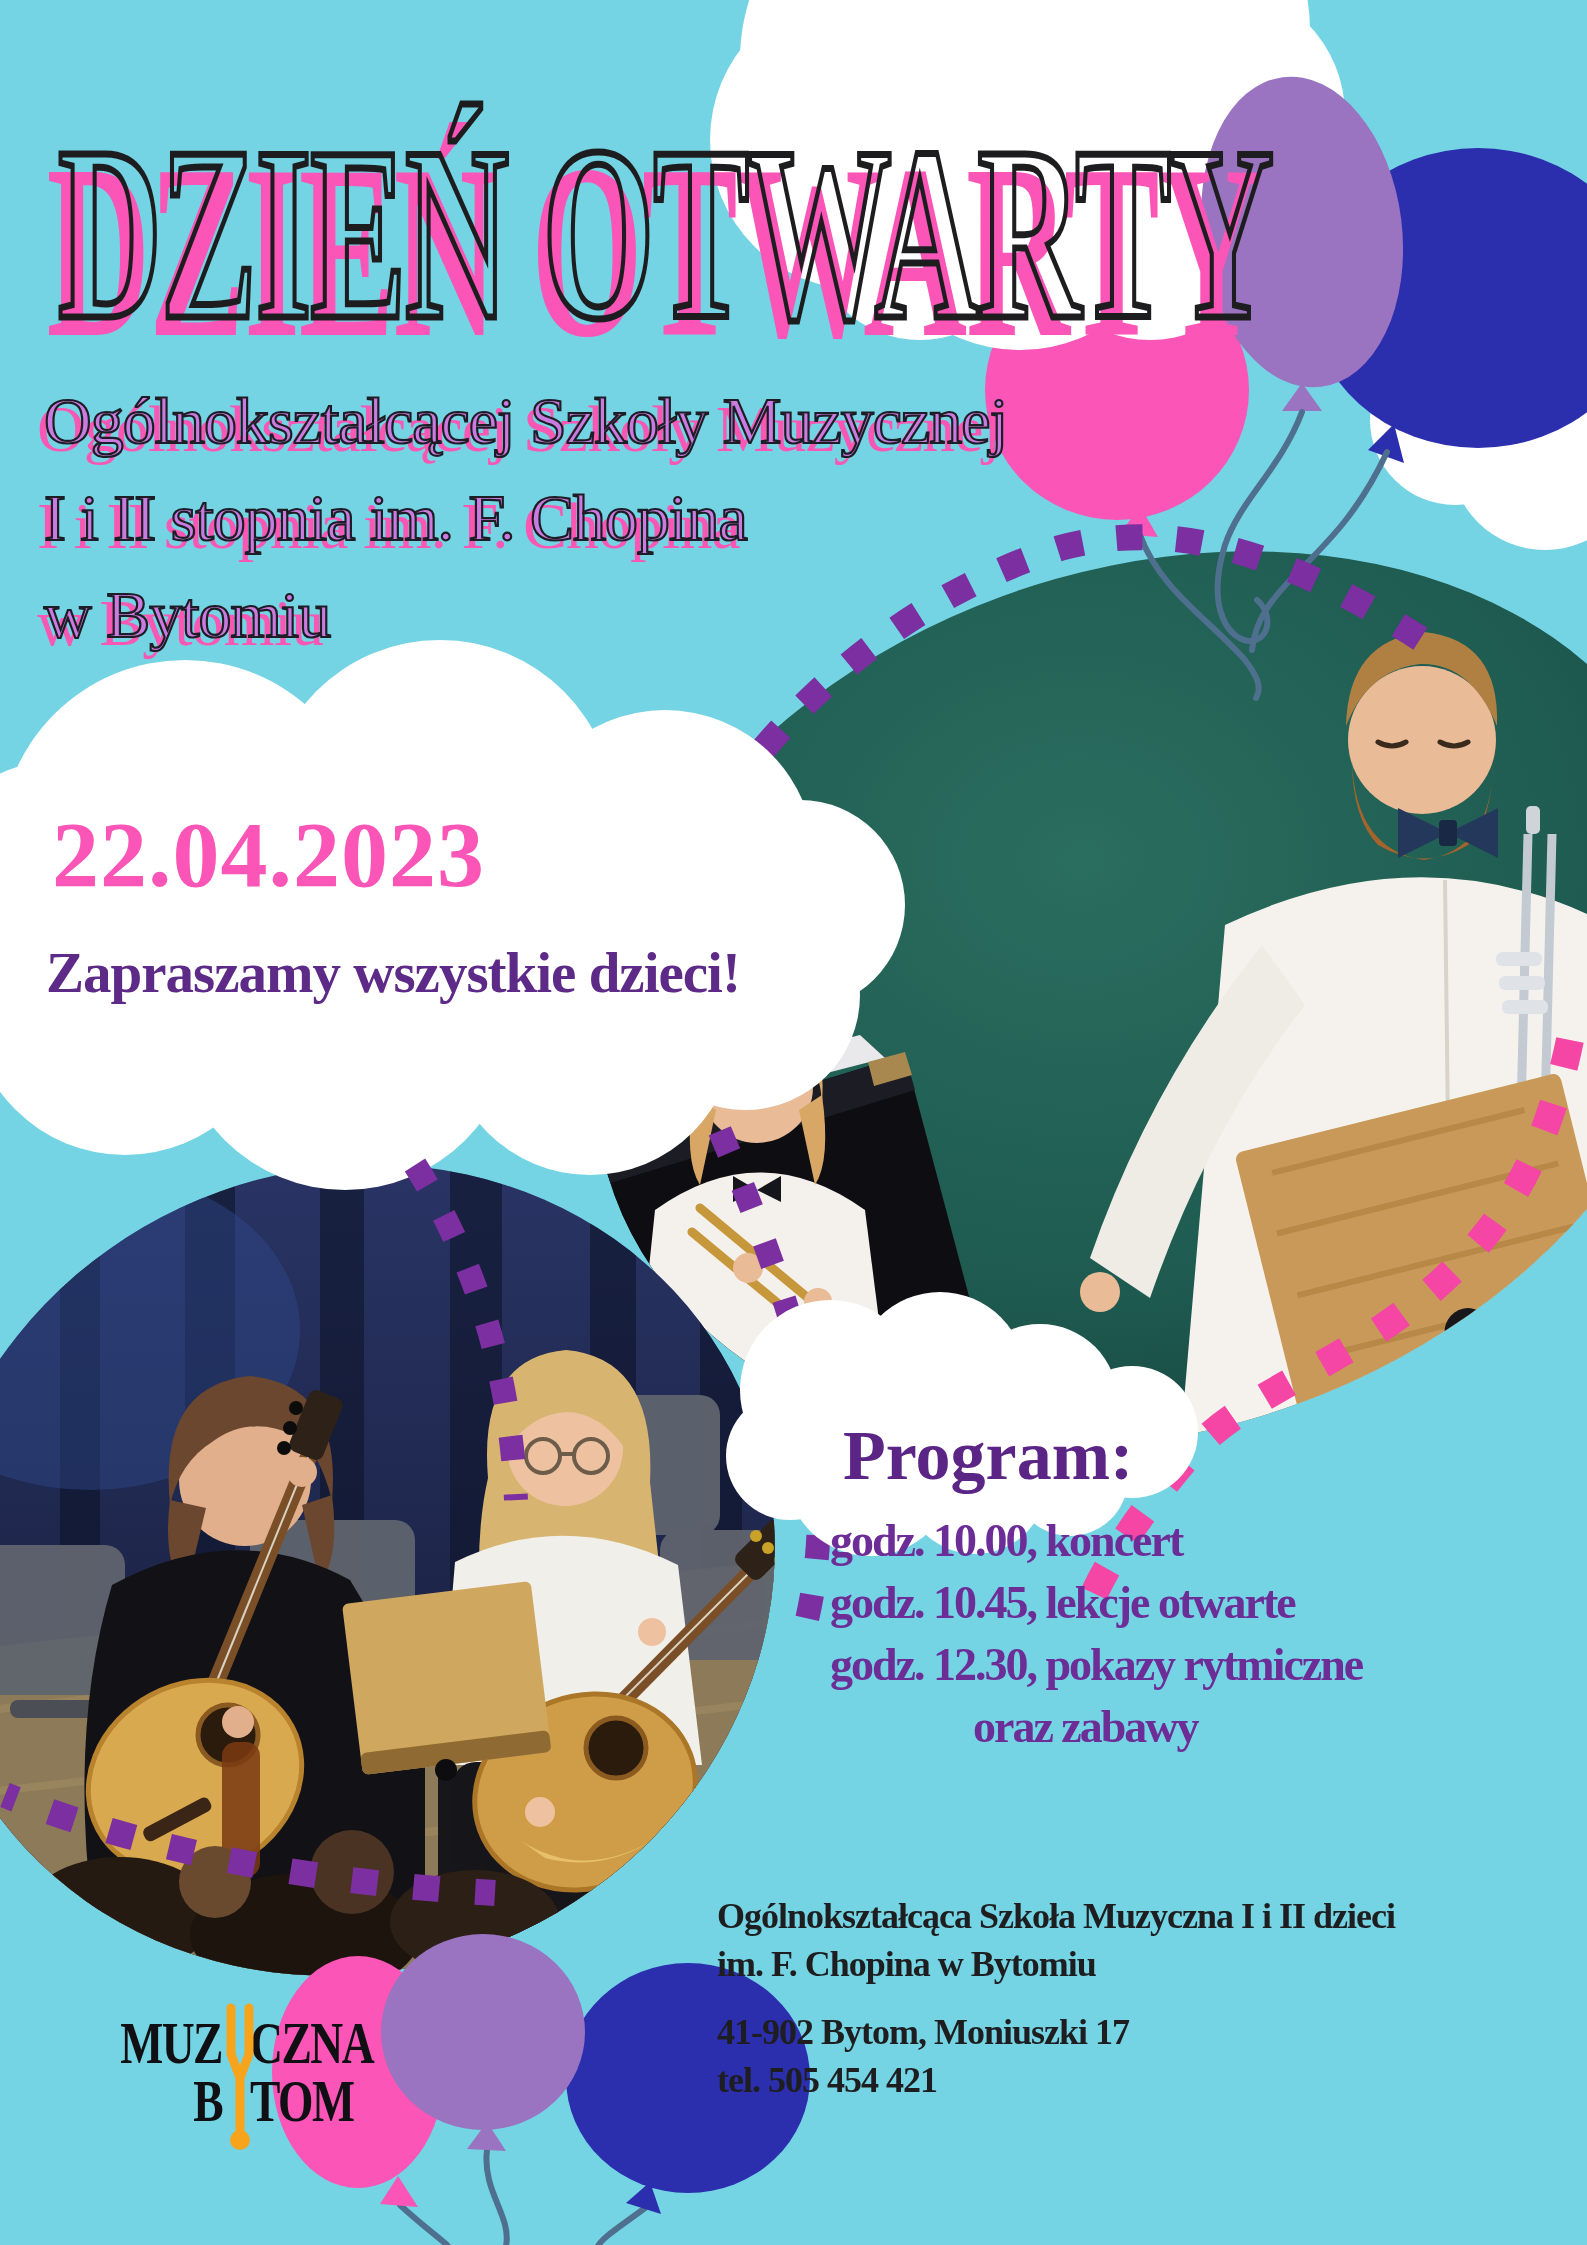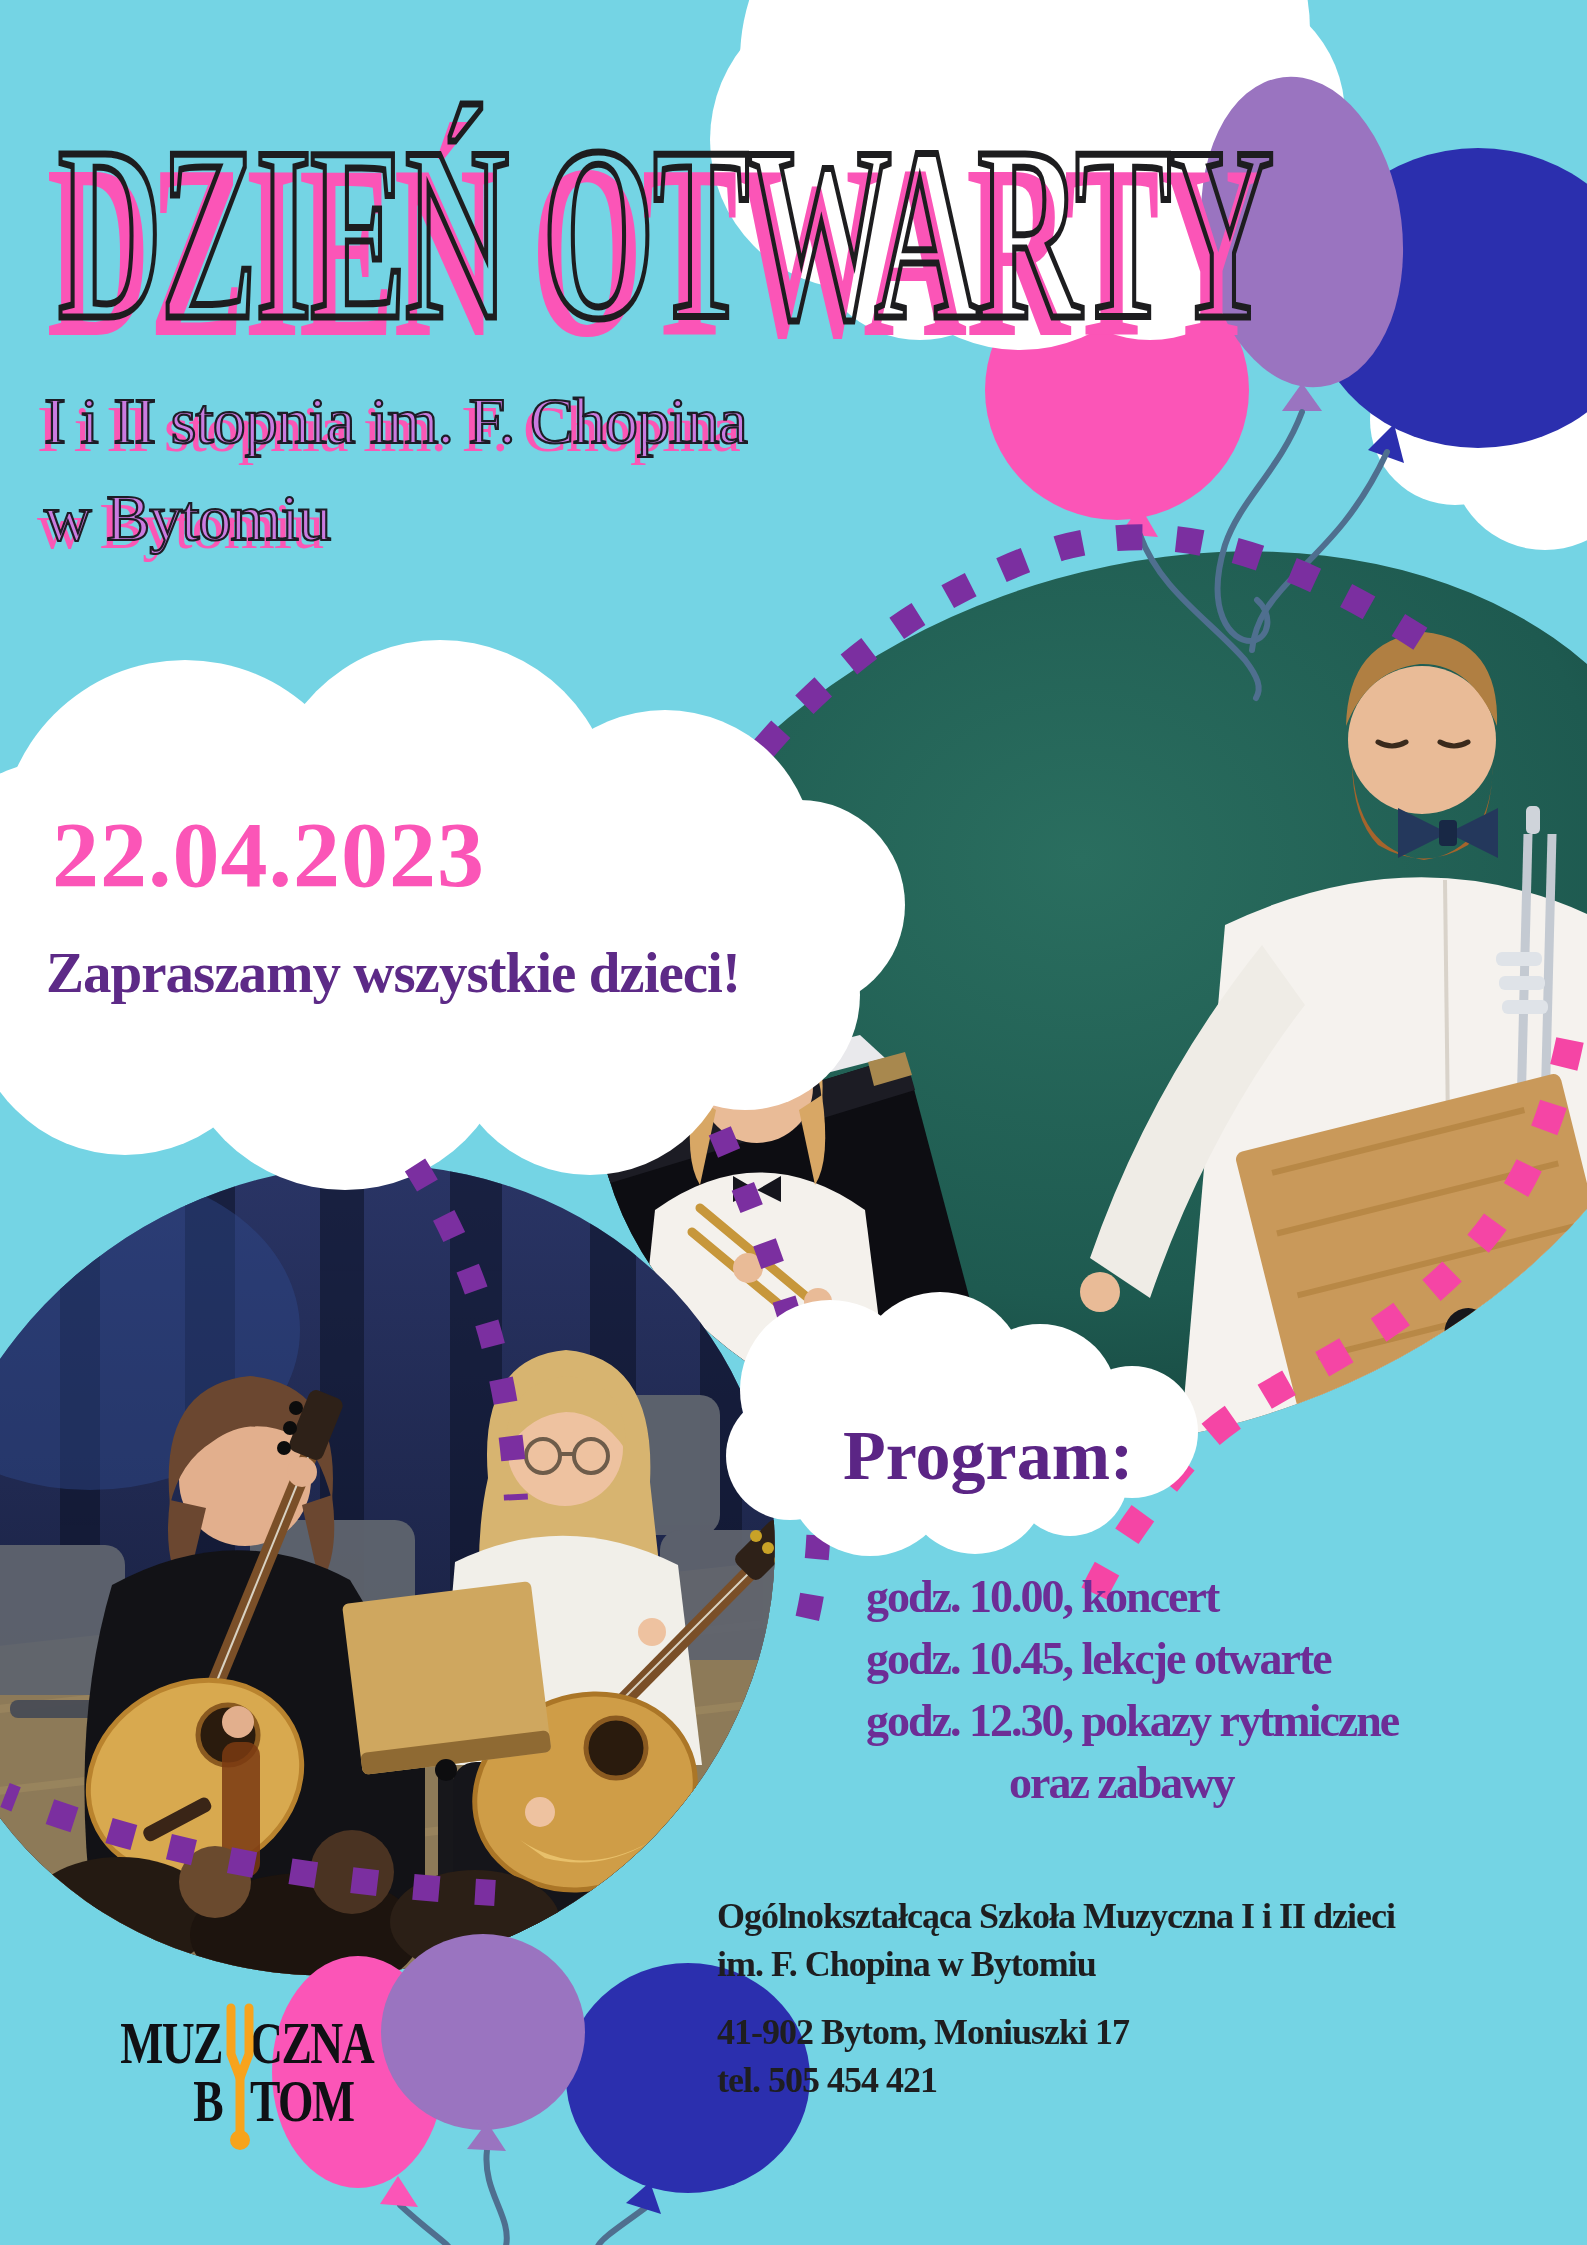--- a/index.html
+++ b/index.html
@@ -24,22 +24,22 @@
 
   
   .date-text{position:absolute;left:52px;top:800px;font-size:94px;font-weight:700;
     color:#fb55b7;letter-spacing:1px;white-space:nowrap;text-align:right;}
   .invite-text{position:absolute;left:46px;top:940px;font-size:57px;font-weight:700;
     color:#5d2a87;letter-spacing:-1px;white-space:nowrap;}
 
   
   .program-heading{position:absolute;left:843px;top:1416px;font-size:70px;font-weight:700;
     color:#5b2585;white-space:nowrap;}
-  .program-list{position:absolute;left:830px;top:1566px;font-size:46px;font-weight:700;
-    color:#6d2d96;line-height:62px;letter-spacing:-2px;white-space:nowrap;margin-left:36px;}
+  .program-list{position:absolute;left:830px;top:1510px;font-size:46px;font-weight:700;
+    color:#6d2d96;line-height:62px;letter-spacing:-2px;white-space:nowrap;}
   .program-item.indent{padding-left:143px;}
 
   
   .address{position:absolute;left:717px;top:1892px;font-size:36px;font-weight:700;
     color:#1e1e20;line-height:48px;letter-spacing:-1px;white-space:nowrap;}
   .addr-gap{margin-top:20px;}
 
   
   .logo{position:absolute;left:88px;top:2016px;width:340px;height:140px;color:#101014;}
   .logo-row{display:flex;align-items:flex-start;height:58px;}
@@ -329,20 +329,21 @@
       <path d="M487 2122 L467 2149 L506 2151 Z" fill="#9a74c0"></path>
     </g>
   </svg>
 
   <div class="title-wrap">
     <div class="title-layer title-pink">DZIEŃ OTWARTY</div>
     <div class="title-layer title-outline">DZIEŃ OTWARTY</div>
   </div>
 
   <div class="subtitle">
+    <div>Ogólnokształcącej Szkoły Muzycznej</div>
     <div>I i II stopnia im. F. Chopina</div>
     <div>w Bytomiu</div>
   </div>
 
   <div class="date-text">22.04.2023</div>
   <div class="invite-text">Zapraszamy wszystkie dzieci!</div>
 
   <div class="program-heading">Program:</div>
   <div class="program-list">
     <div class="program-item">godz. 10.00, koncert</div>

